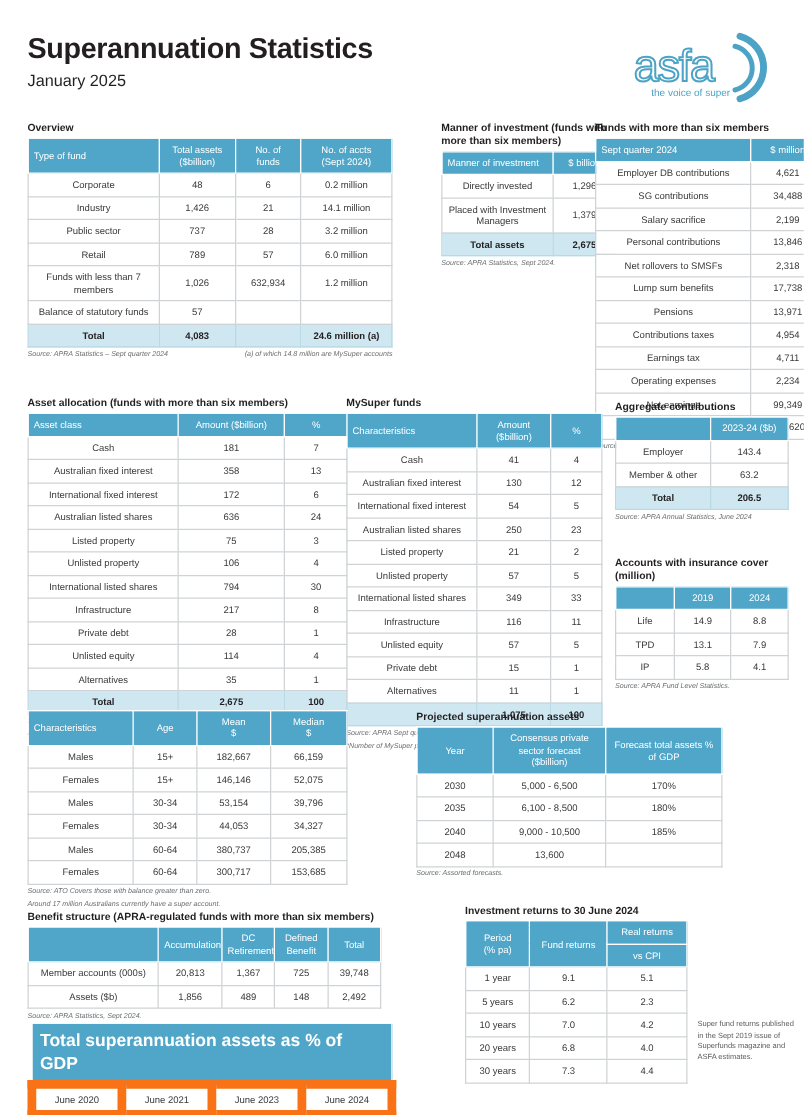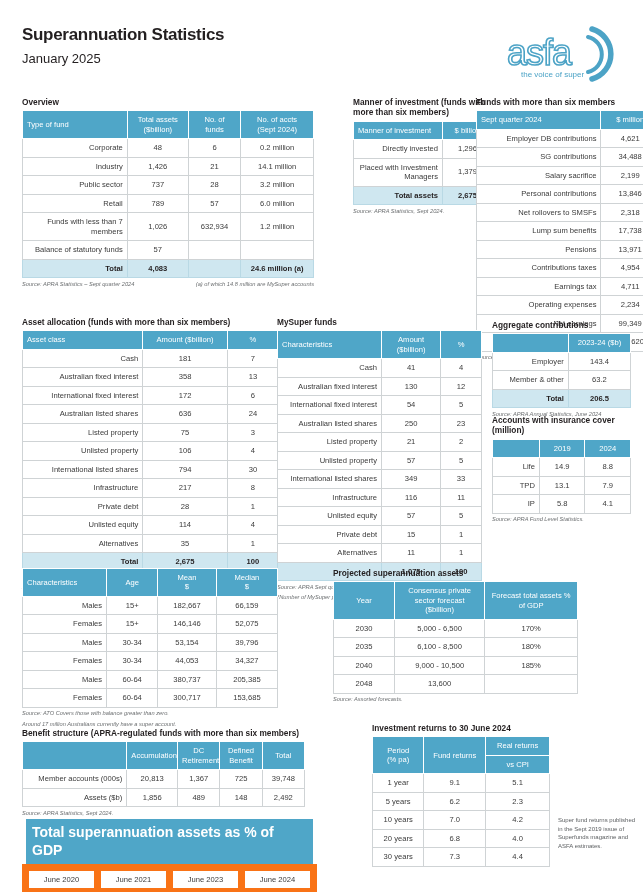--- a/index.html
+++ b/index.html
@@ -9,21 +9,21 @@
     background:#ffffff;
     font-family:"Liberation Sans", sans-serif;
     color:#231f20;
     position:relative;
     overflow:hidden;
   }
   .page { position:relative; width:643px; height:892px; padding:0; }
 
   
   .header { position:absolute; left:22px; top:26px; }
-  .title { font-size:17px; font-weight:bold; letter-spacing:-0.3px; margin:0; line-height:1.1; }
+  .title { font-size:23px; font-weight:bold; letter-spacing:-0.3px; margin:0; line-height:1.1; }
   .subtitle { font-size:13px; font-weight:normal; margin:7px 0 0 0; line-height:1.1; }
 
   .logo { position:absolute; right:10px; top:22px; width:130px; height:62px; }
 
   
   .block { position:absolute; }
   .block-title {
     font-size:8.3px; font-weight:bold; line-height:1.25;
     margin:0 0 3px 0; color:#231f20;
   }
@@ -35,36 +35,36 @@
   table.t th {
     background:#4FA6C8; color:#ffffff; font-weight:normal;
     text-align:center; padding:4px 4px; line-height:1.25;
     border:1px solid #ffffff; vertical-align:middle;
   }
   table.t th.lft { text-align:left; }
   table.t td {
     border:1px solid #cfd3d5; padding:4px 4px; text-align:center;
     line-height:1.25; vertical-align:middle; background:#ffffff;
   }
-  table.t td.lft { text-align:right; }
+  table.t td.lft { text-align:center; }
   table.t tr.total td {
     background:#cfe7f0; font-weight:bold; color:#231f20; border-color:#b9d9e5;
   }
   .src { font-size:5.7px; font-style:italic; color:#6c6f71; margin-top:2.5px; line-height:1.35; }
   .src-row { display:flex; justify-content:space-between; }
   .note-side { font-size:6px; color:#5b5e60; line-height:1.45; }
 
   
   #overview        { left:22px;  top:97px;  width:292px; }
   #manner          { left:328px; top:97px;  width:140px;margin-left:25px; }
   #funds-six       { left:476px; top:97px;  width:184px; }
   #asset-alloc     { left:22px;  top:317px; width:257px; }
   #mysuper         { left:277px; top:317px; width:205px; }
   #aggregate       { left:492px; top:320px; width:139px; }
-  #insurance       { left:492px; top:415px; width:139px; }
+  #insurance       { left:492px; top:445px; width:139px; }
   #mean-median     { left:22px;  top:568px; width:256px; }
   #projected       { left:333px; top:568px; width:245px; }
   #benefit         { left:22px;  top:728px; width:283px; }
   #gdp             { left:22px;  top:818px; width:295px; }
   #returns         { left:372px; top:723px; width:178px; }
   #returns-note    { left:558px; top:816px; width:80px; }
 
   
   #overview col.c1 { width:36%; } #overview col.c2 { width:21%; }
   #overview col.c3 { width:18%; } #overview col.c4 { width:25%; }

